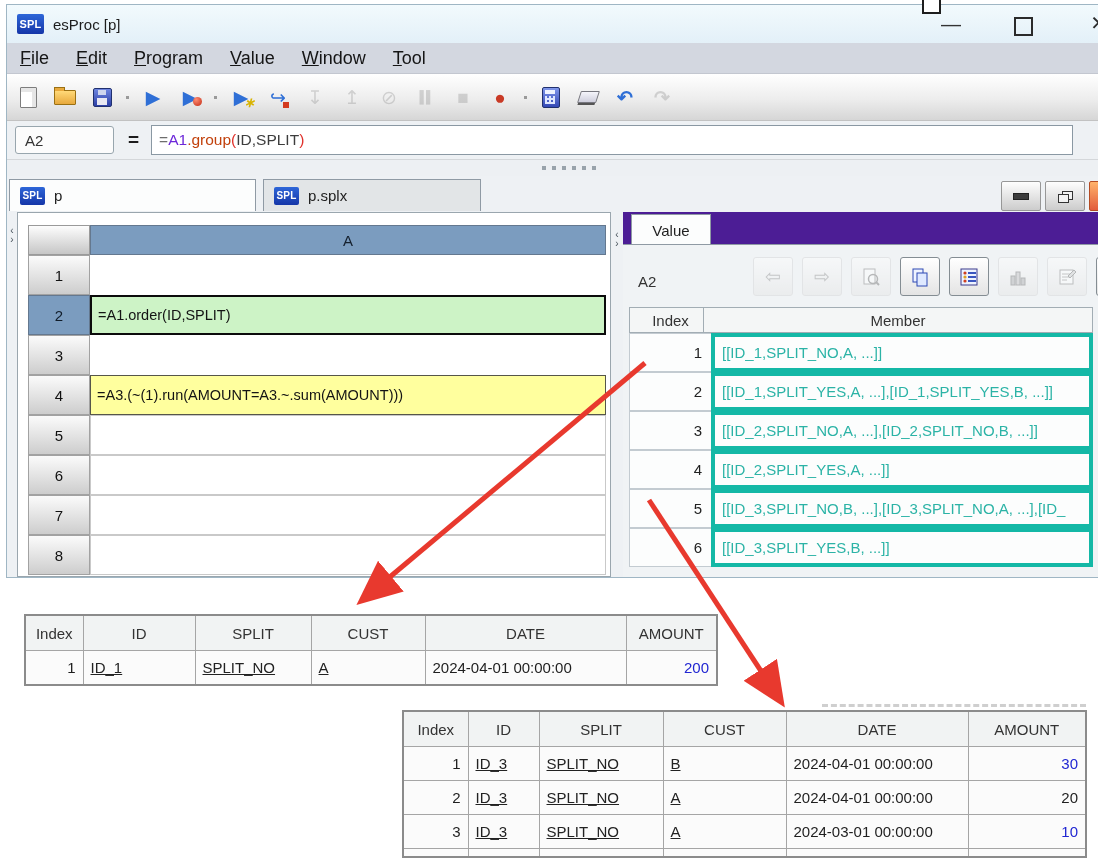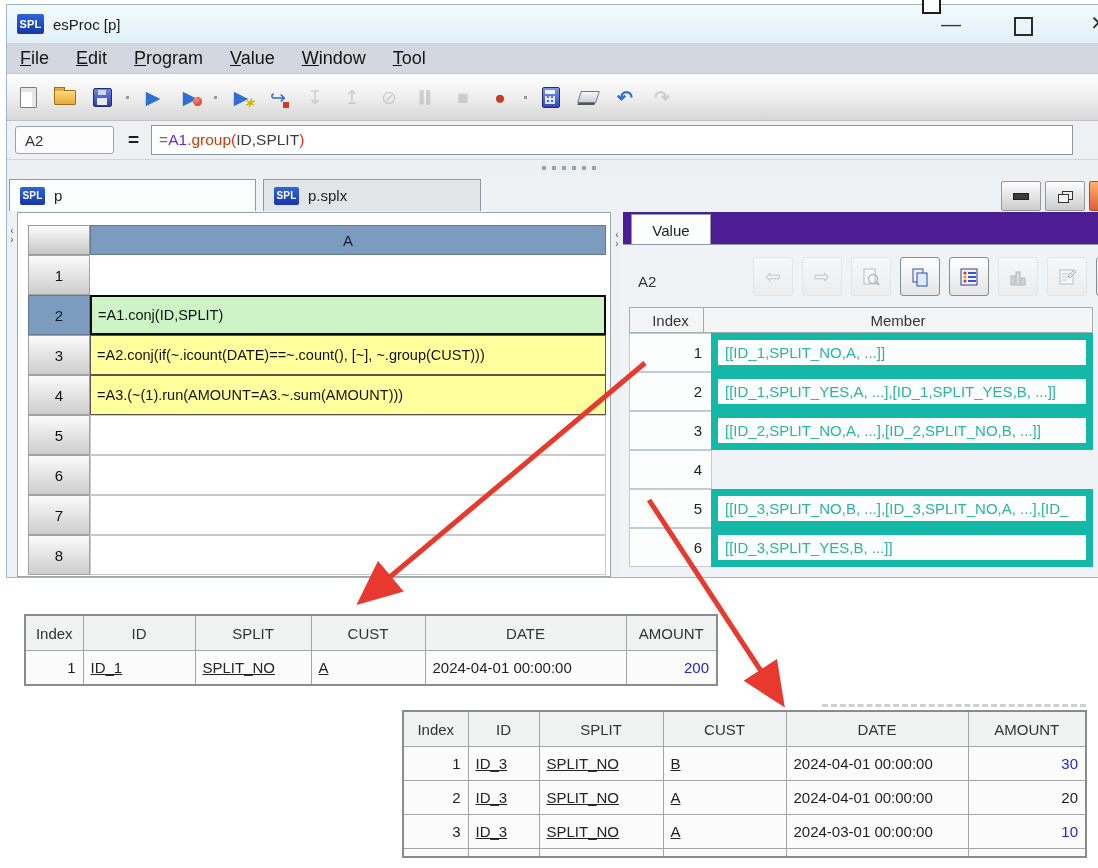--- a/index.html
+++ b/index.html
@@ -117,21 +117,21 @@
   .vbtn{width:38px;height:37px;border-radius:3px;display:flex;align-items:center;justify-content:center;
         background:linear-gradient(#ffffff,#e4e4e4);border:1px solid #cdd2d5;font-size:19px;flex:none;}
   .vbtn.on{border-color:#848d93;}
   .vbtn.off{opacity:.42;filter:grayscale(.9);}
   .v-h{position:absolute;top:62px;height:26px;background:#f4f6f6;border:1px solid #a2adb4;
        display:flex;align-items:center;justify-content:center;font-size:15px;color:#333;box-sizing:border-box;}
   .v-h1{left:6px;width:83px;} .v-h2{left:80px;right:6px;}
   .v-idx{position:absolute;left:6px;width:83px;height:39px;background:#fcfdfd;border:1px solid #c3cbd1;
          display:flex;align-items:center;justify-content:flex-end;padding-right:9px;
          font-size:15px;color:#222;box-sizing:border-box;}
-  .v-mem{position:absolute;left:88px;right:6px;height:39px;background:#fcfdfd;border:7px solid #14b8a6;
+  .v-mem{position:absolute;left:88px;right:6px;height:39px;background:#fcfdfd;border:4px solid #14b8a6;
          display:flex;align-items:center;padding-left:7px;font-size:15px;color:#2bb3a6;
          box-sizing:border-box;white-space:pre;overflow:hidden;}
 
   
   .dt{position:absolute;border-collapse:collapse;background:#fbfbfb;font-size:15px;color:#1f1f1f;
       border:2px solid #8b8b8b;table-layout:fixed;}
   .dt th{background:#f1f3f3;border:1px solid #a5a5a5;font-weight:normal;height:32px;color:#333;
          overflow:hidden;}
   .dt td{border:1px solid #a5a5a5;height:33px;padding:0 7px;overflow:hidden;white-space:nowrap;}
   .dt .c-idx{text-align:right;}
@@ -252,23 +252,22 @@
       <div class="mini-strip">
         <span class="chev">‹<br>›</span>
       </div>
 
       <div class="grid-pane">
         <div class="g-corner"></div>
         <div class="g-colhead">A</div>
 
         <div class="g-num" style="top:42px">1</div>
         <div class="g-num sel" style="top:82px">2</div>
-        <div class="g-cell bg-g" style="top:82px">=A1.conj(ID,SPLIT)</div>
+        <div class="g-cell bg-g" style="top:82px">=A1.order(ID,SPLIT)</div>
         <div class="g-num" style="top:122px">3</div>
-        <div class="g-cell bg-y" style="top:122px">=A2.conj(if(~.icount(DATE)==~.count(), [~], ~.group(CUST)))</div>
         <div class="g-num" style="top:162px">4</div>
         <div class="g-cell bg-y" style="top:162px">=A3.(~(1).run(AMOUNT=A3.~.sum(AMOUNT)))</div>
         <div class="g-num" style="top:202px">5</div>
         <div class="g-cell" style="top:202px"></div>
         <div class="g-num" style="top:242px">6</div>
         <div class="g-cell" style="top:242px"></div>
         <div class="g-num" style="top:282px">7</div>
         <div class="g-cell" style="top:282px"></div>
         <div class="g-num" style="top:322px">8</div>
         <div class="g-cell" style="top:322px"></div>
@@ -333,20 +332,21 @@
           <div class="v-h v-h1">Index</div>
           <div class="v-h v-h2">Member</div>
 
           <div class="v-idx" style="top:88px">1</div>
           <div class="v-mem" style="top:88px">[[ID_1,SPLIT_NO,A, ...]]</div>
           <div class="v-idx" style="top:127px">2</div>
           <div class="v-mem" style="top:127px">[[ID_1,SPLIT_YES,A, ...],[ID_1,SPLIT_YES,B, ...]]</div>
           <div class="v-idx" style="top:166px">3</div>
           <div class="v-mem" style="top:166px">[[ID_2,SPLIT_NO,A, ...],[ID_2,SPLIT_NO,B, ...]]</div>
           <div class="v-idx" style="top:205px">4</div>
+          <div class="v-mem" style="top:205px">[[ID_2,SPLIT_YES,A, ...]]</div>
           <div class="v-idx" style="top:244px">5</div>
           <div class="v-mem" style="top:244px">[[ID_3,SPLIT_NO,B, ...],[ID_3,SPLIT_NO,A, ...],[ID_</div>
           <div class="v-idx" style="top:283px">6</div>
           <div class="v-mem" style="top:283px">[[ID_3,SPLIT_YES,B, ...]]</div>
         </div>
       </div>
     </div>
   </div>
 
   <div class="artifact-square"></div>

